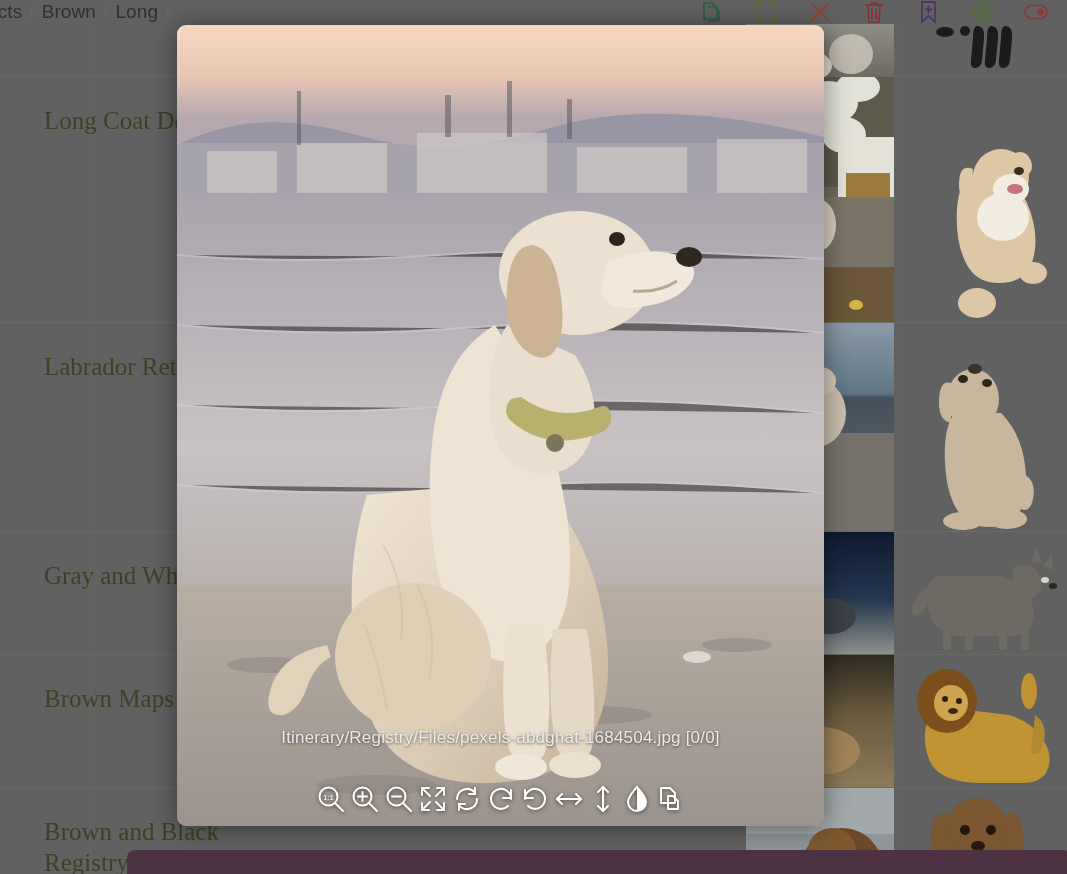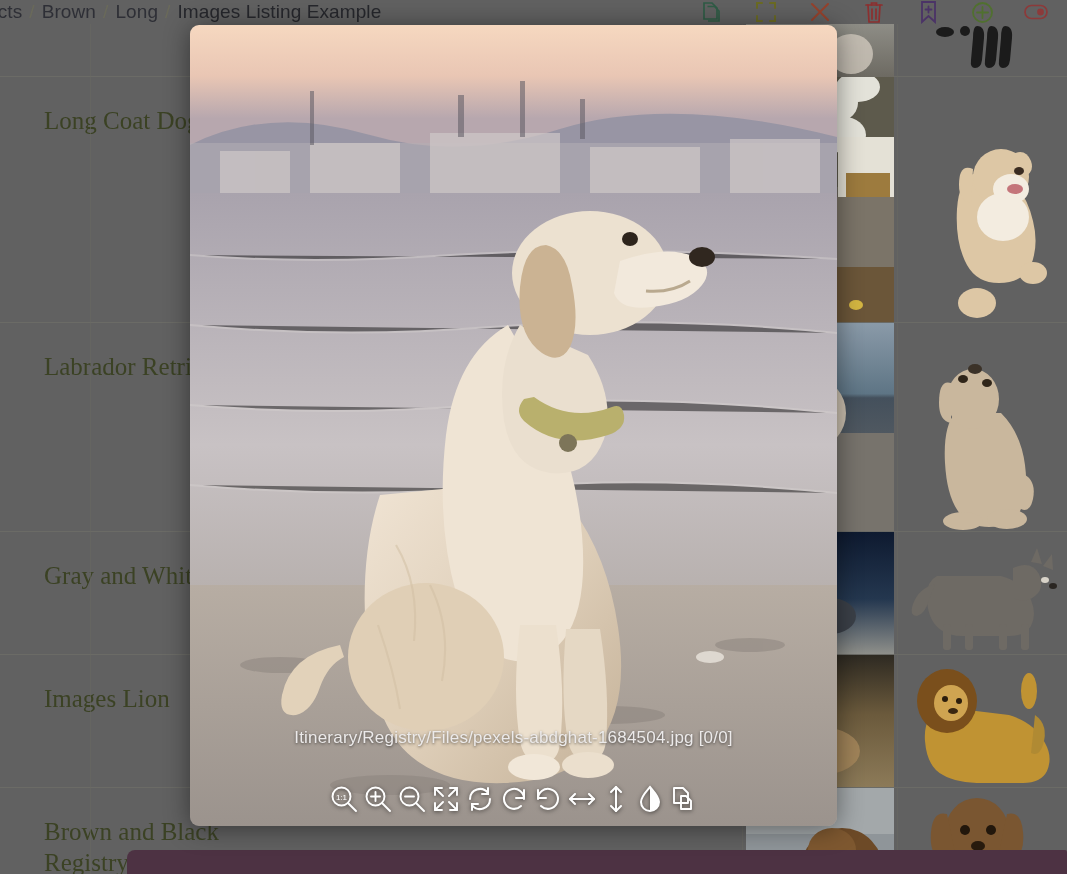--- a/index.html
+++ b/index.html
@@ -134,21 +134,21 @@
     height: 24px;
     background: #4d3243;
     border-top-left-radius: 8px;
     border-top-right-radius: 2px;
     z-index: 6;
   }
 
   
   .viewer {
     position: absolute;
-    left: 190px;
+    left: 177px;
     top: 25px;
     width: 647px;
     height: 801px;
     border-radius: 9px;
     overflow: hidden;
     box-shadow: 0 2px 26px rgba(0,0,0,.45);
     z-index: 20;
   }
   .viewer-photo {
     position: absolute;
@@ -336,21 +336,21 @@
             <path d="M32 52 q-16 4 -22 20 q-4 12 4 12 q8 -2 12 -16z"></path>
           </g>
           <ellipse cx="142" cy="48" rx="4" ry="3" fill="#d8d3c9"></ellipse>
           <ellipse cx="150" cy="54" rx="4" ry="3" fill="#2a2622"></ellipse>
         </svg>
       </div>
     </div>
 
     <div class="row" style="min-height:132px;">
       <div class="col-title">
-        <div class="title-text">Images Lion</div>
+        <div class="title-text">Brown Maps</div>
       </div>
       <div class="col-photo">
         <svg class="thumb" viewBox="0 0 148 132" preserveAspectRatio="none">
           <defs>
               <linearGradient id="g4" x1="0" y1="0" x2="0" y2="1">
             <stop offset="0" stop-color="#2e2a22"></stop>
                 <stop offset=".45" stop-color="#6b5a3c"></stop>
             <stop offset="1" stop-color="#8c7a58"></stop>
               </linearGradient>
             </defs>
@@ -410,21 +410,20 @@
 
   <div class="topbar">
 
     <div class="breadcrumb">
       <span class="crumb">ojects</span>
       <span class="sep">/</span>
       <span class="crumb">Brown</span>
       <span class="sep">/</span>
       <span class="crumb">Long</span>
       <span class="sep">/</span>
-      <span class="crumb last">Images Listing Example</span>
     </div>
 
     <div class="toolbar">
 
       <div class="tb-icon" title="Duplicate">
         <svg width="22" height="24" viewBox="0 0 22 24" fill="none" stroke="#2f5c46" stroke-width="1.7">
           <path d="M3 3h8l5 5v11H3z"></path>
             <path d="M6.5 6.5h7l4.5 4.5v10h-11"></path>
         </svg>
       </div>

